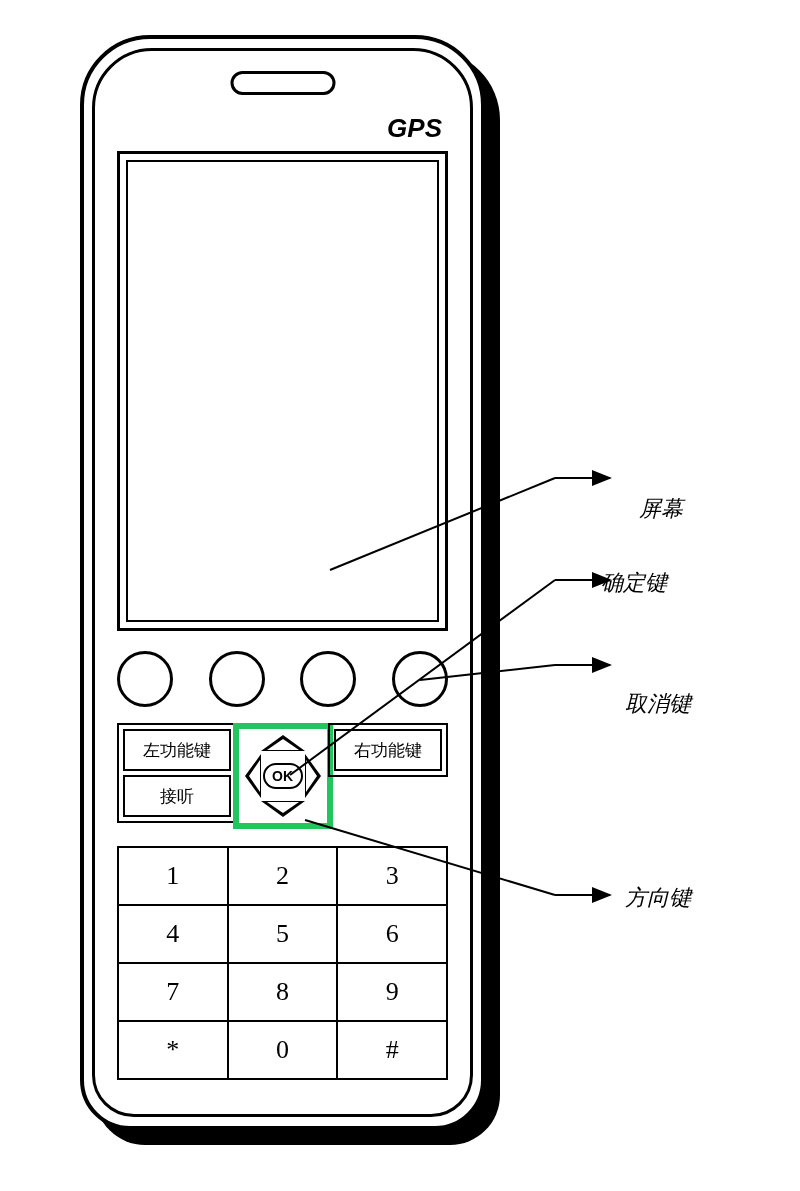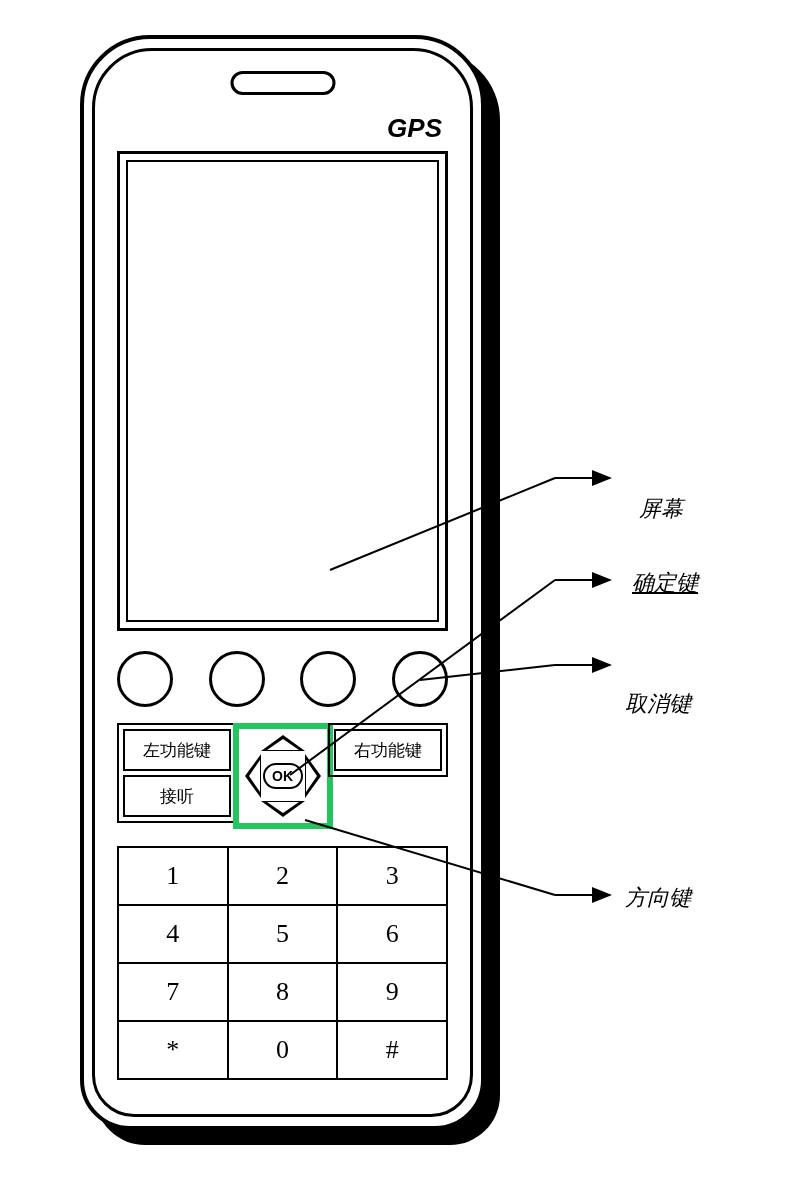--- a/index.html
+++ b/index.html
@@ -328,15 +328,15 @@
   <line x1="555" y1="580" x2="610" y2="580" stroke="#000" stroke-width="2" marker-end="url(#arrowhead)"></line>
 
   <line x1="420" y1="680" x2="555" y2="665" stroke="#000" stroke-width="2"></line>
   <line x1="555" y1="665" x2="610" y2="665" stroke="#000" stroke-width="2" marker-end="url(#arrowhead)"></line>
 
   <line x1="305" y1="820" x2="555" y2="895" stroke="#000" stroke-width="2"></line>
   <line x1="555" y1="895" x2="610" y2="895" stroke="#000" stroke-width="2" marker-end="url(#arrowhead)"></line>
 </svg>
 
 <div class="callout" style="left:639px; top:466px;margin-top:28px;">屏幕</div>
-<div class="callout" style="left:632px; top:568px;text-decoration:underline;">确定键</div>
+<div class="callout" style="left:601px; top:568px;">确定键</div>
 <div class="callout" style="left:625px; top:653px;margin-top:36px;">取消键</div>
 <div class="callout" style="left:625px; top:883px;">方向键</div>
 
 </body></html>

